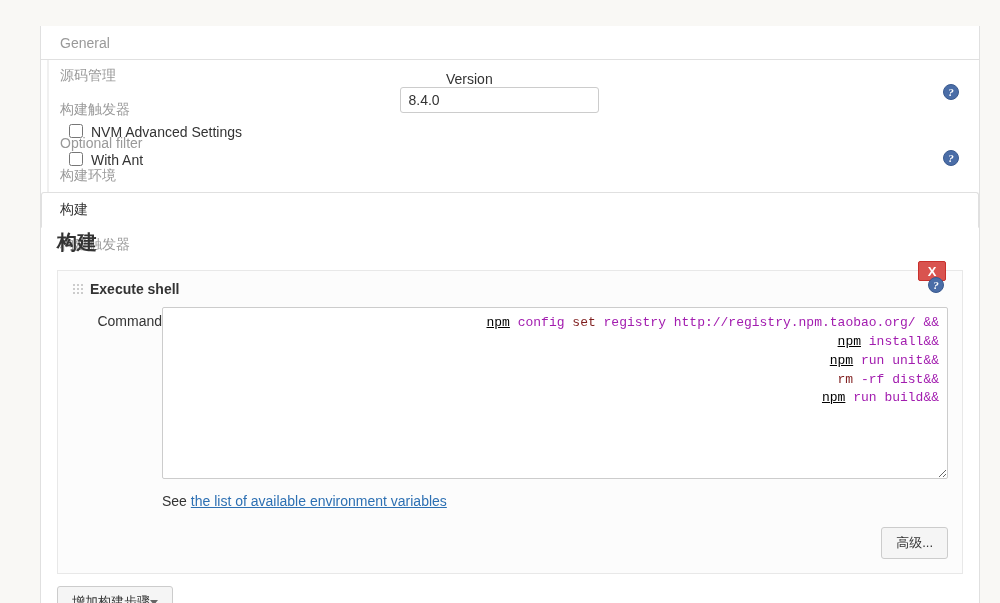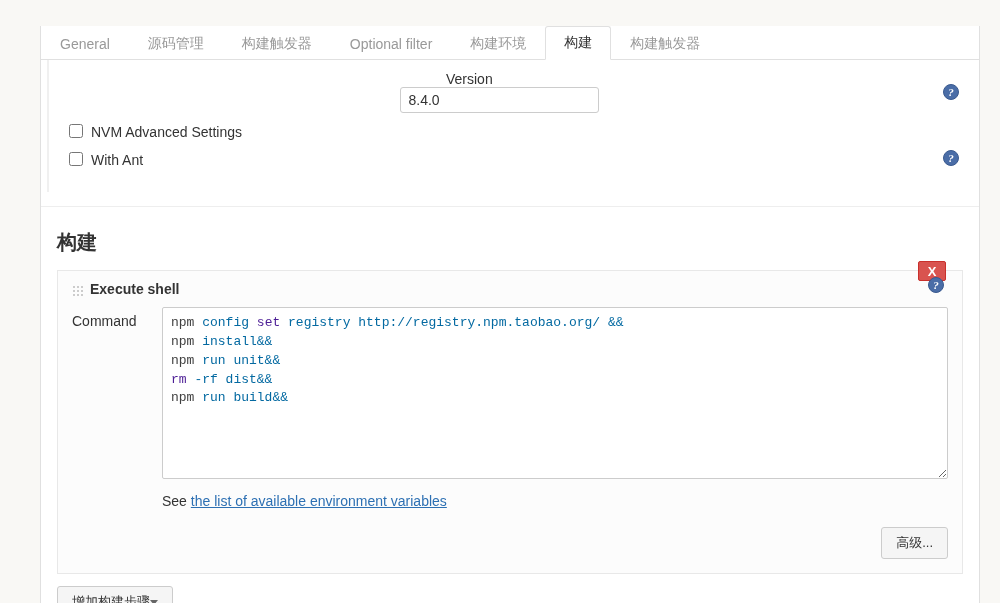--- a/index.html
+++ b/index.html
@@ -21,20 +21,21 @@
       border: 1px solid #e0e0e0;
       border-top: none;
     }
     
     .tab-row {
       display: flex;
       background: #fff;
       border-bottom: 1px solid #e0e0e0;
       align-items: stretch;
       height: 34px;
+      flex-direction: column;
     }
     .tab {
       padding: 8px 18px;
       color: #999;
       cursor: pointer;
       border-right: 0;
       font-size: 14px;
       white-space: nowrap;
       border: 1px solid transparent;
       border-bottom: none;
@@ -126,21 +127,21 @@
     
     .build-step {
       margin: 0 16px 12px 16px;
       border: 1px solid #e8e8e8;
       background: #fcfcfc;
       position: relative;
       padding: 10px 14px 14px 14px;
     }
     .step-header {
       display: flex;
-      align-items: flex-end;
+      align-items: center;
       font-weight: bold;
       font-size: 14px;
       color: #333;
       padding-bottom: 10px;
     }
     .drag-dots {
       display: inline-block;
       width: 12px;
       height: 12px;
       margin-right: 6px;
@@ -160,20 +161,21 @@
       display: flex;
       align-items: center;
       justify-content: center;
       border: 1px solid #c9302c;
       cursor: pointer;
       border-radius: 2px;
     }
     .step-body {
       display: flex;
       position: relative;
+      text-align: right;
     }
     .step-label {
       width: 90px;
       font-size: 14px;
       color: #333;
       padding-top: 6px;
     }
     .code-area {
       flex: 1;
       height: 172px;
@@ -182,23 +184,23 @@
       background: #fff;
       font-family: "Courier New", monospace;
       font-size: 13px;
       padding: 6px 8px;
       white-space: pre;
       overflow: auto;
       resize: vertical;
       line-height: 1.45;
       color: #333;
     }
-    .tok-kw  { color: #404040; }
-    .tok-cmd { color: #4c1d95; }
-    .tok-txt { color: #0369a1; }
+    .tok-kw  { color: #000000; text-decoration: underline; }
+    .tok-cmd { color: #7f1d1d; }
+    .tok-txt { color: #a21caf; }
     .see-row {
       padding: 14px 0 0 90px;
       font-size: 14px;
       color: #333;
     }
     .see-row a {
       color: #2d70b3;
       text-decoration: underline;
       cursor: pointer;
       margin-top: 40px;

